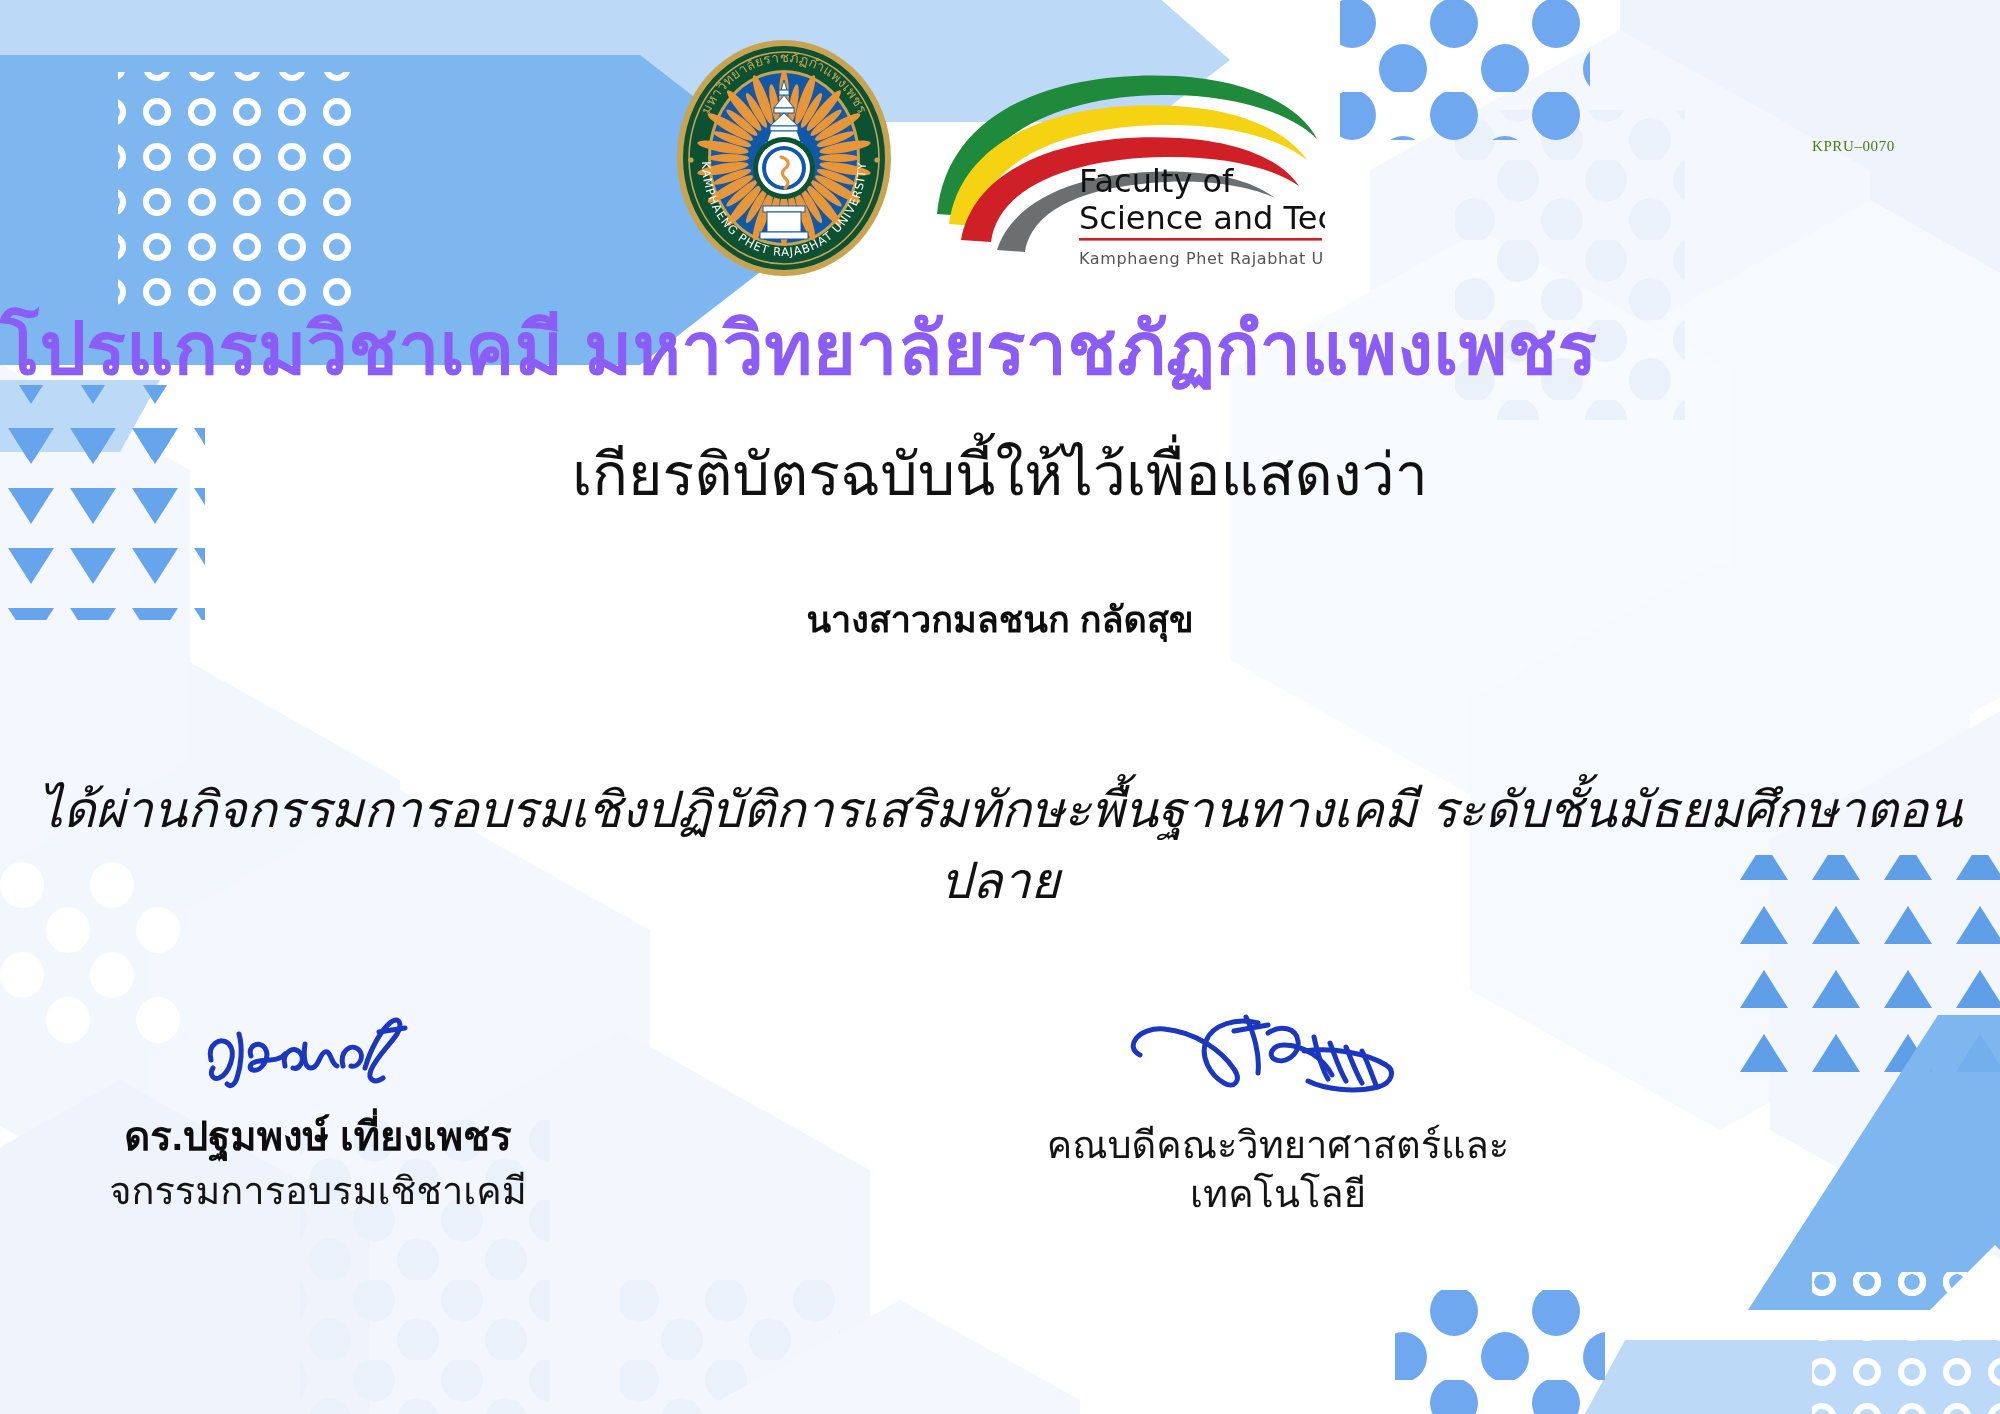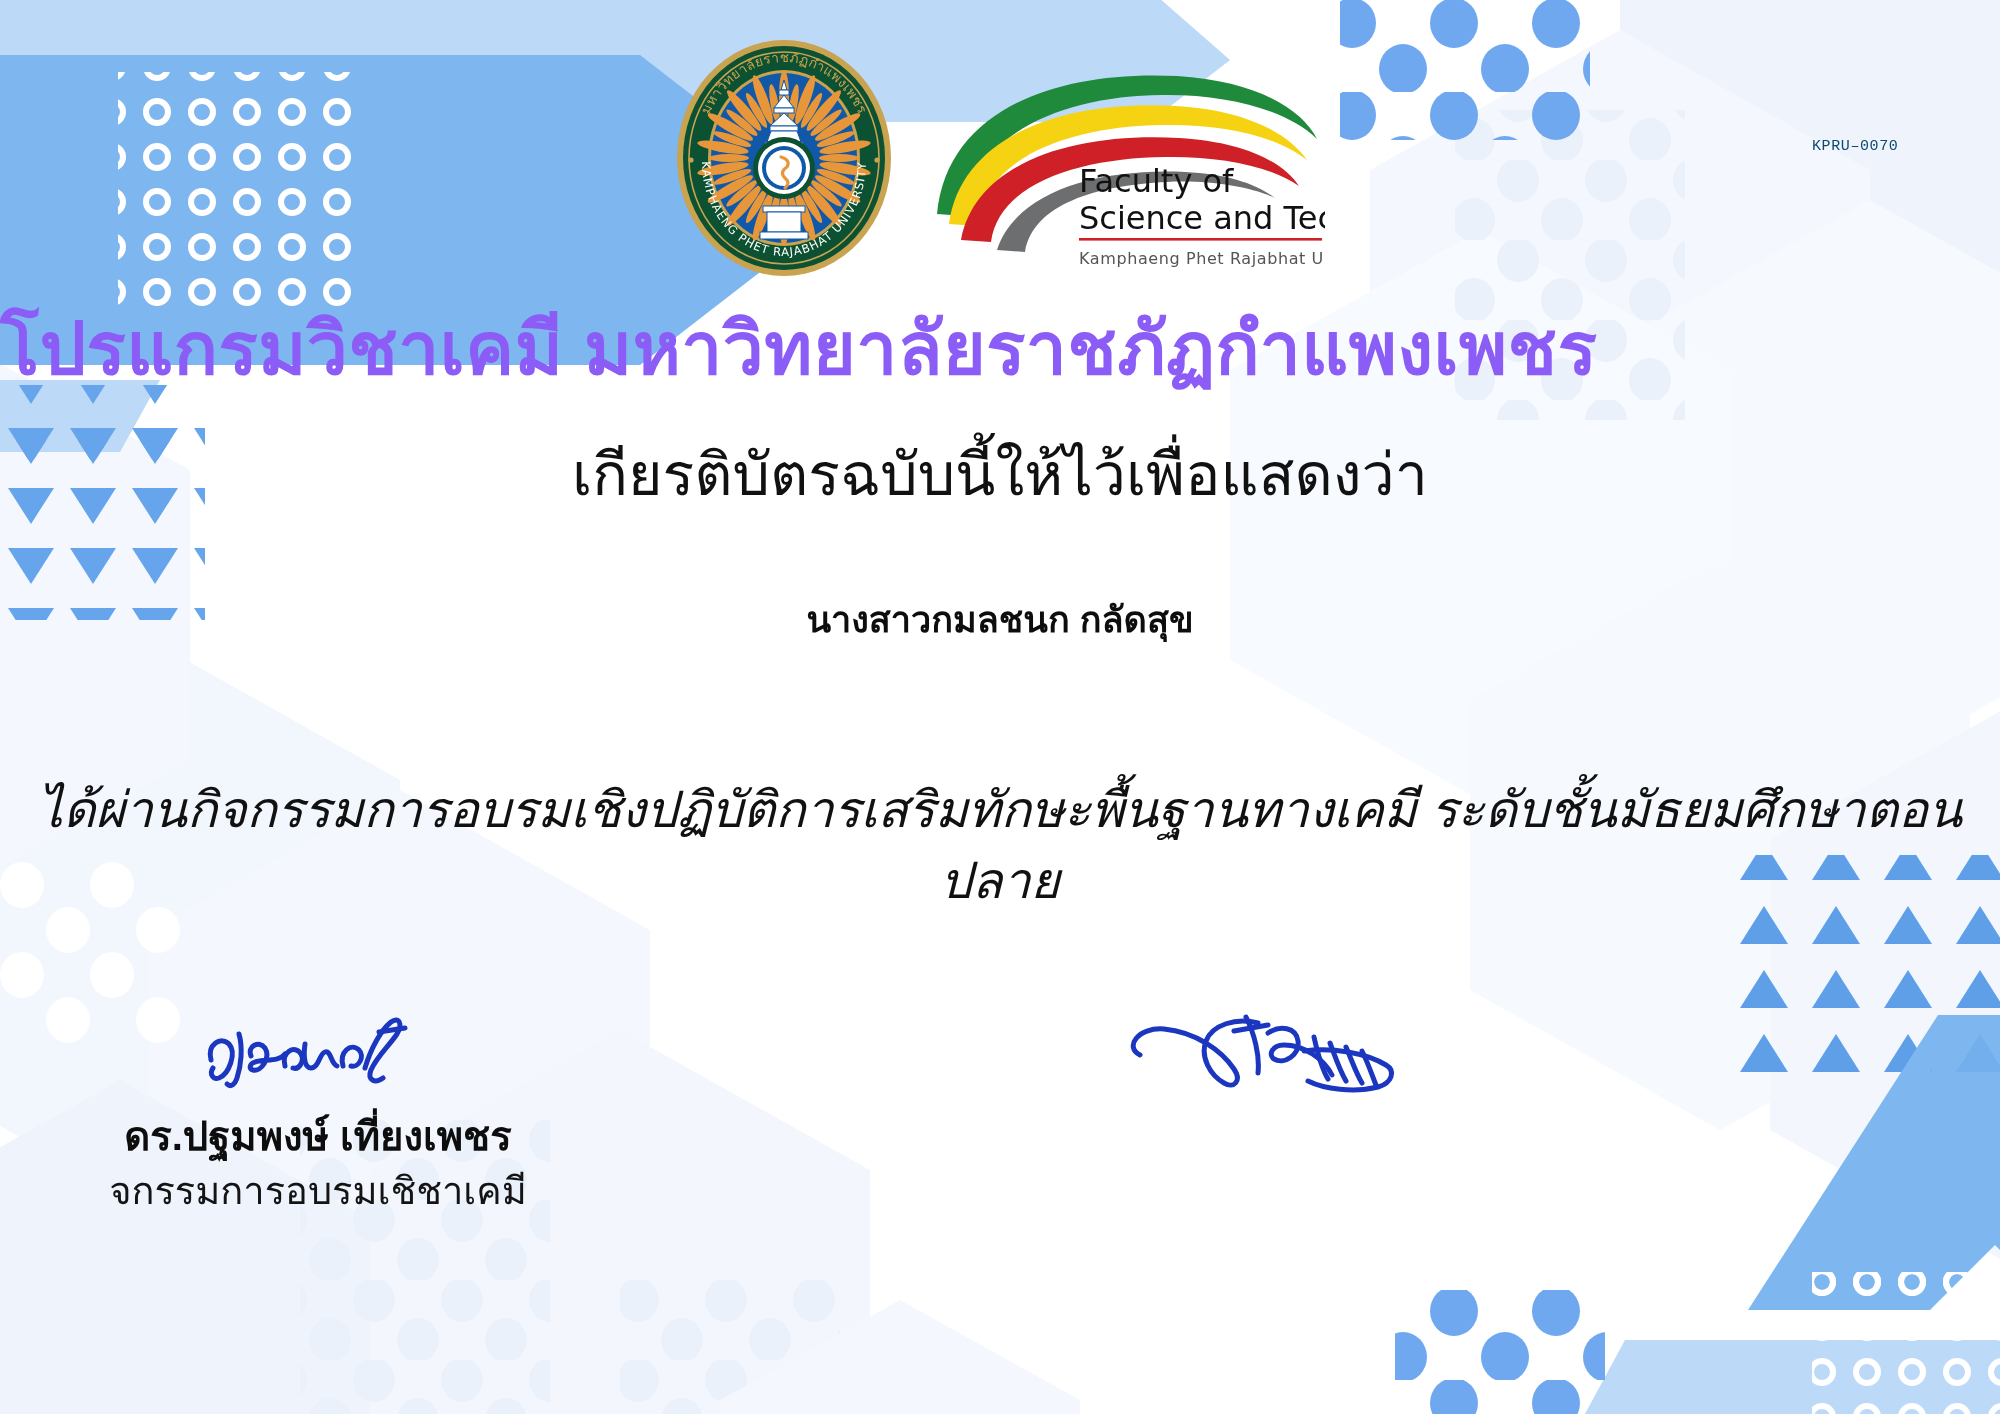--- a/index.html
+++ b/index.html
@@ -21,22 +21,22 @@
   
   .logo-row{
     position:absolute;top:38px;left:0;width:2000px;
     display:flex;justify-content:center;align-items:flex-start;gap:34px;
   }
   .seal{width:218px;height:240px;}
   .fac-logo{width:398px;height:212px;margin-top:26px;}
 
   .code{
     position:absolute;top:138px;left:1812px;
-    font-size:15px;color:#0c4a6e;letter-spacing:.6px;
-    font-family:Liberation Mono, monospace;
+    font-size:15px;color:#4d7c0f;letter-spacing:.6px;
+    font-family:Liberation Serif, serif;
   }
 
   
   .title{
     position:absolute;top:308px;left:0;width:2000px;
     font-size:73px;font-weight:bold;color:#8b5cf6;
     letter-spacing:.5px;line-height:1.12;
     white-space:nowrap;
   }
   .subtitle{
@@ -391,17 +391,18 @@
               <path d="M116 28 L 150 22"></path>
               <path d="M150 30 C 162 22, 178 24, 180 38 C 182 52, 166 62, 156 56 C 150 52, 154 42, 166 42 C 186 42, 206 56, 214 72"></path>
               <path d="M196 34 C 200 52, 204 66, 210 76"></path>
               <path d="M212 40 C 218 56, 222 68, 228 78"></path>
               <path d="M228 44 C 234 58, 238 70, 244 80"></path>
               <path d="M244 48 C 250 60, 254 72, 258 82"></path>
               <path d="M186 48 C 214 44, 248 50, 268 62 C 278 68, 274 80, 260 84 C 236 90, 206 86, 190 78"></path>
             </g>
           </svg>
         </div>
+        <div class="sig-role">คณบดีคณะวิทยาศาสตร์และเทคโนโลยี</div>
       </div>
 
     </div>
   </div>
 </div>
 
 </body></html>

